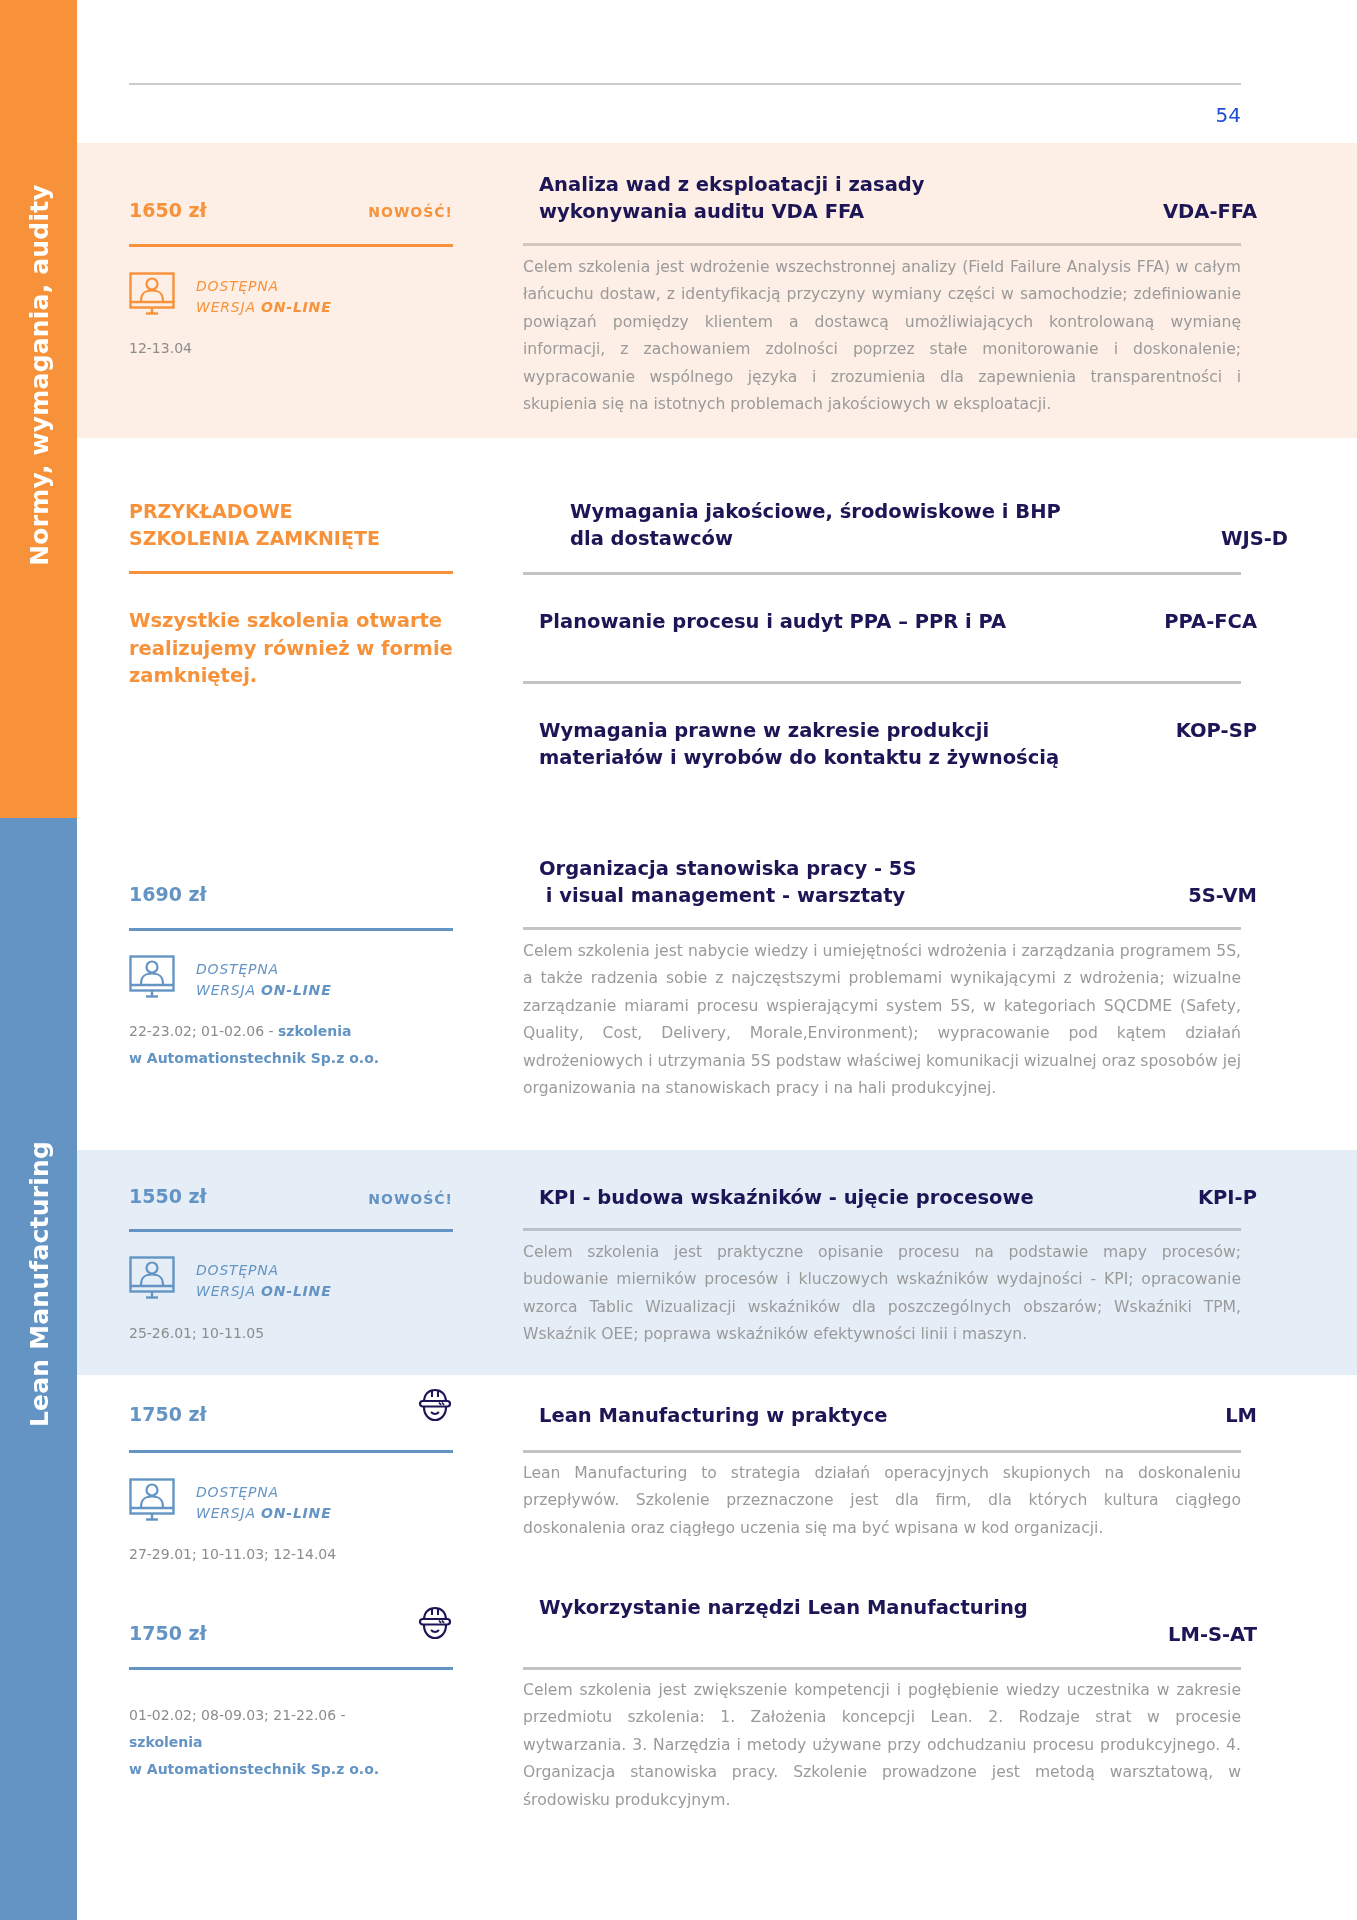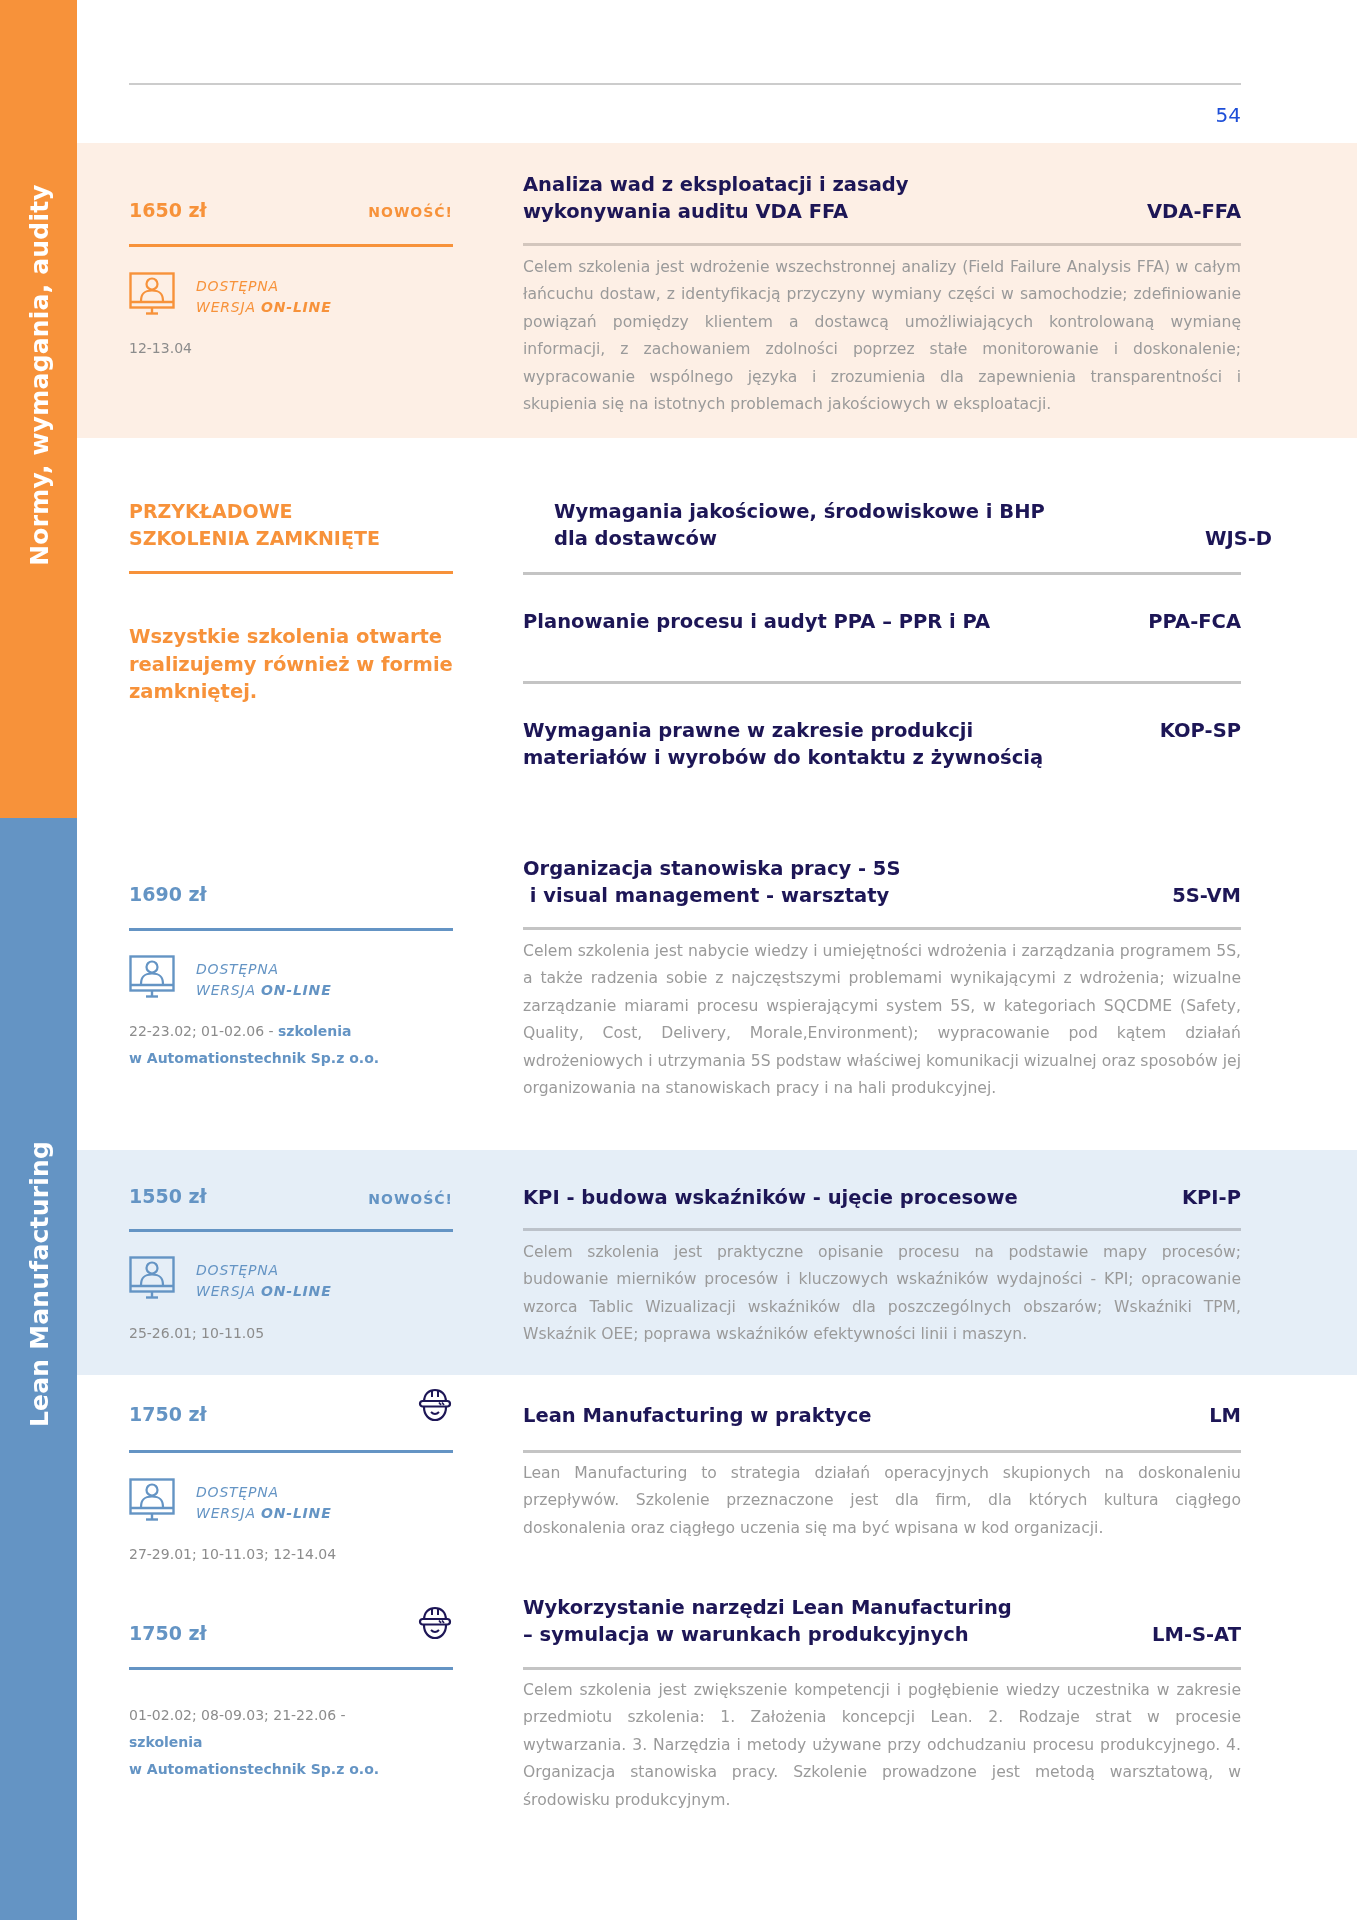--- a/index.html
+++ b/index.html
@@ -37,34 +37,34 @@
   .left-rule { position: absolute; left: 0; width: 324px; height: 3px; }
 
   .online { position: absolute; left: 0; height: 46px; width: 324px; }
   .online svg { position: absolute; left: 0; top: 0; }
   .online-text { position: absolute; left: 67px; top: 4px; font-size: 14px; line-height: 21px; letter-spacing: 0.8px; font-style: italic; }
   .online-text b { font-weight: bold; }
 
   .dates { position: absolute; left: 0; width: 340px; font-size: 14px; line-height: 27px; color: #8c8c8c; }
   .dates .link { font-weight: bold; }
 
-  .title-row { position: absolute; left: 0; width: 718px; }
+  .title-row { position: absolute; left: 16px; width: 718px; }
   .title { font-size: 19.5px; font-weight: bold; color: #1d1656; line-height: 27px; width: 560px; }
   .code { position: absolute; right: 0; font-size: 19.5px; font-weight: bold; color: #1d1656; line-height: 27px; }
   .right-rule { position: absolute; left: 0; width: 718px; height: 3px; background: #c4c4c4; }
   .desc { position: absolute; left: 0; width: 718px; font-size: 15.6px; line-height: 27.4px; color: #9a9a9a; text-align: justify; }
 
   .orange { color: #f7923a; }
   .blue { color: #6494c4; }
   .bg-orange { background: #f7923a; }
   .bg-blue { background: #6494c4; }
 
   .closed-heading { position: absolute; left: 129px; top: 498px; font-size: 19px; font-weight: bold; color: #f7923a; line-height: 27px; width: 330px; }
   .closed-rule { position: absolute; left: 129px; top: 571px; width: 324px; height: 3px; background: #f7923a; }
-  .closed-note { position: absolute; left: 129px; top: 607px; font-size: 19.5px; font-weight: bold; color: #f7923a; line-height: 27.5px; width: 330px; margin-top: 16px; }
+  .closed-note { position: absolute; left: 129px; top: 607px; font-size: 19.5px; font-weight: bold; color: #f7923a; line-height: 27.5px; width: 330px; }
 
   .helmet { position: absolute; right: 0; }
 </style>
 </head>
 <body>
 
 <div class="band band-orange">
   <div class="band-label">Normy, wymagania, audity</div>
 </div>
 <div class="band band-blue">
@@ -269,20 +269,19 @@
     <div class="dates" style="top:1702px;">
       <span>01-02.02; 08-09.03; 21-22.06 -</span><br>
       <span class="link blue">szkolenia</span><br>
       <span class="link blue">w Automationstechnik Sp.z o.o.</span>
     </div>
   </div>
   <div class="right-col" style="top:0;">
     <div class="title-row" style="top:1594px;">
       <div class="title">
         <div>Wykorzystanie narzędzi Lean Manufacturing</div>
-        <div>– symulacja w warunkach produkcyjnych</div>
       </div>
       <div class="code" style="top:27px;">LM-S-AT</div>
     </div>
     <div class="right-rule" style="top:1667px;"></div>
     <div class="desc" style="top:1677px;">Celem szkolenia jest zwiększenie kompetencji i pogłębienie wiedzy uczestnika w zakresie przedmiotu szkolenia: 1. Założenia koncepcji Lean. 2. Rodzaje strat w procesie wytwarzania. 3. Narzędzia i metody używane przy odchudzaniu procesu produkcyjnego. 4. Organizacja stanowiska pracy. Szkolenie prowadzone jest metodą warsztatową, w środowisku produkcyjnym.</div>
   </div>
 </div>
 
 </body></html>

